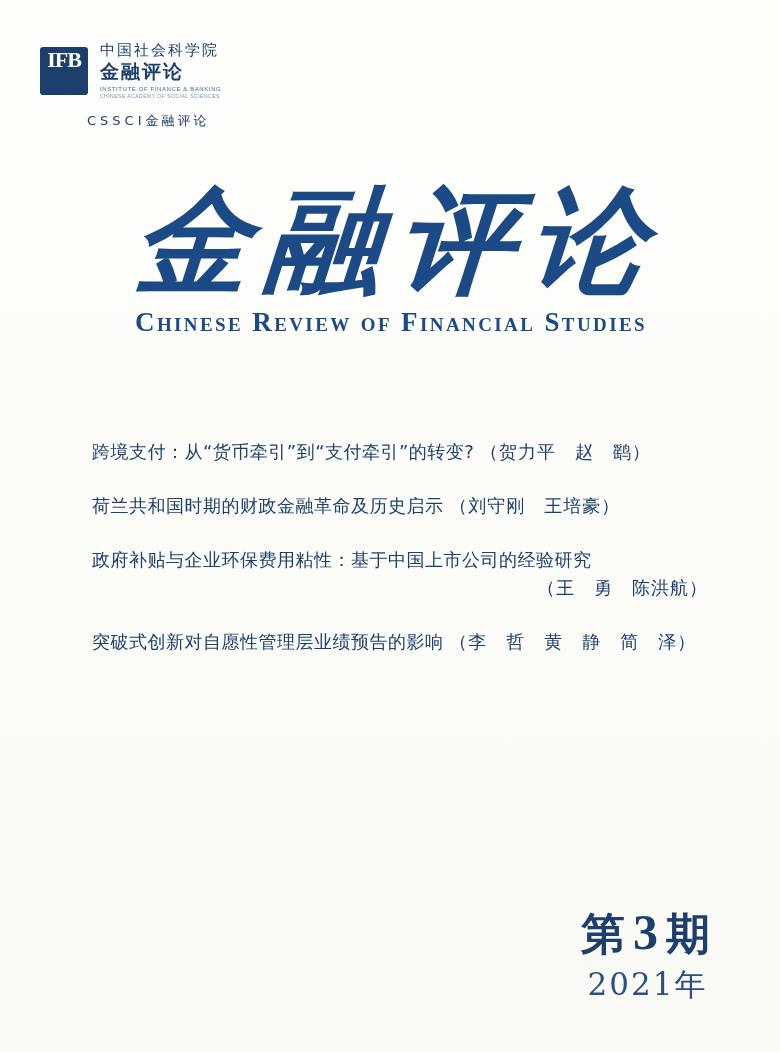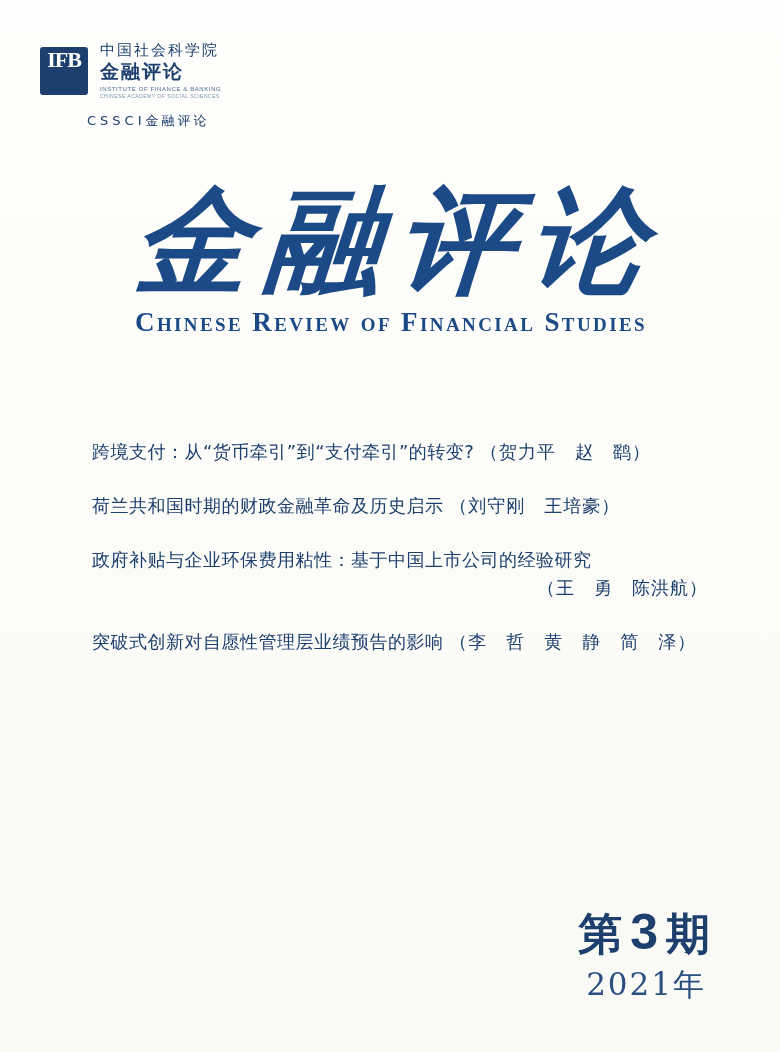--- a/index.html
+++ b/index.html
@@ -149,21 +149,21 @@
   }
 
   
   .issue {
     position: absolute;
     right: 66px;
     bottom: 52px;
     text-align: right;
   }
   .issue-no {
-    font-family: Liberation Sans, sans-serif;
+    font-family: Liberation Serif, serif;
     font-size: 44px;
     font-weight: bold;
     color: #1d3f6e;
     letter-spacing: 4px;
     line-height: 1;
   }
   .issue-no .num {
     font-size: 50px;
     padding: 0 4px;
   }

